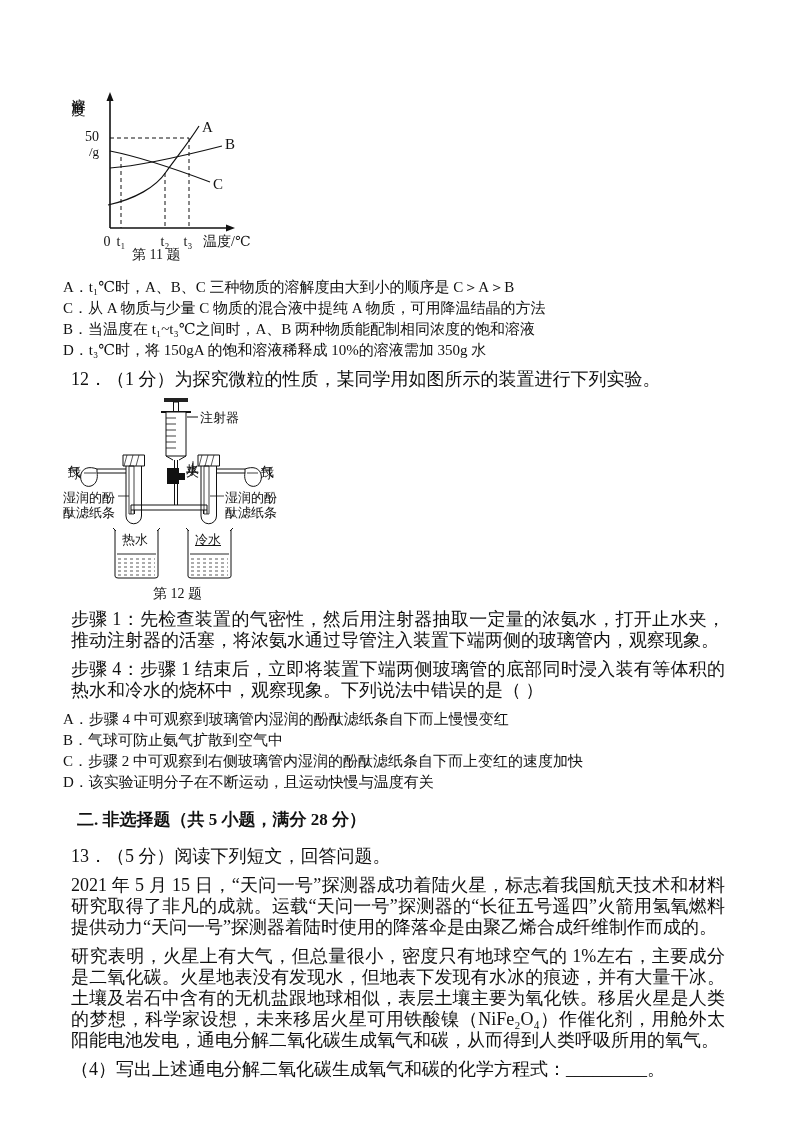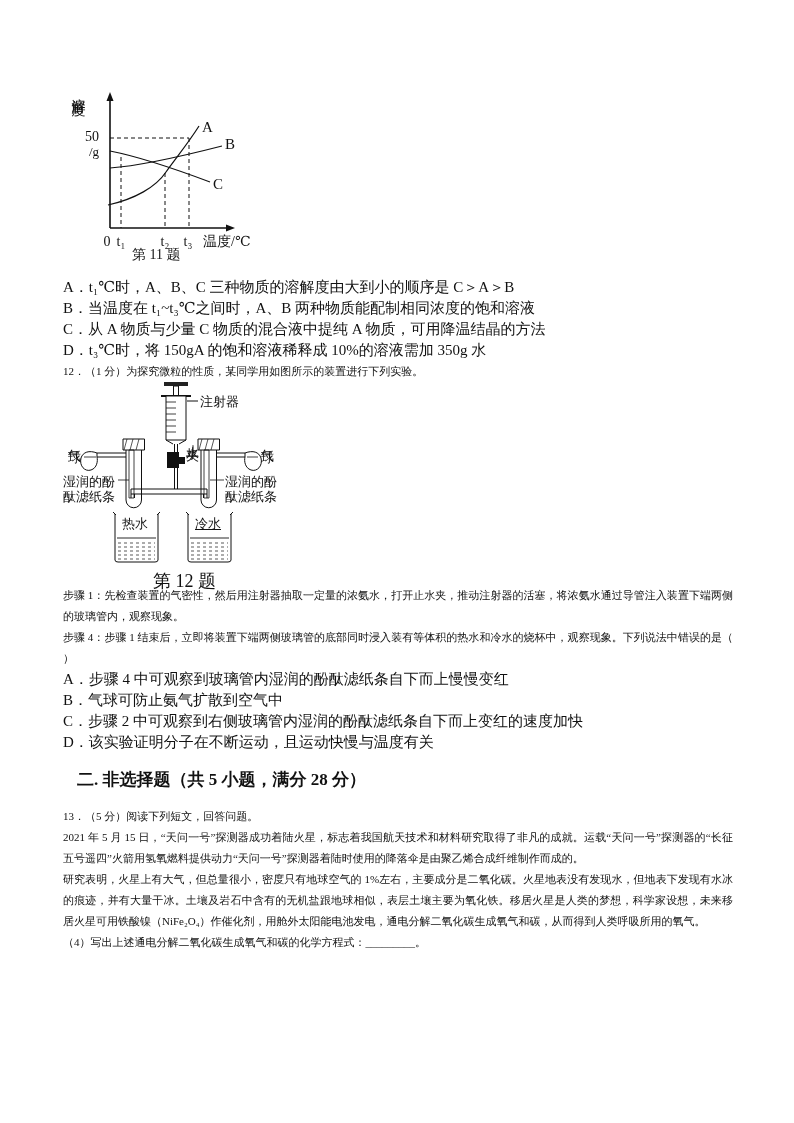--- a/index.html
+++ b/index.html
@@ -1,37 +1,37 @@
 <!DOCTYPE html>
 <html><head>
 <meta charset="utf-8">
 <style>
   html,body{margin:0;padding:0;background:#fff;}
   body{width:794px;height:1123px;position:relative;overflow:hidden;
        font-family:"Liberation Serif","DejaVu Serif",serif;color:#111;}
   .doc{position:absolute;left:63px;top:0;width:670px;}
   .spacer-top{height:85px;}
-  p.line{margin:0;font-size:11px;line-height:21px;word-break:break-all;text-align:justify;}
+  p.line{margin:8px;font-size:18px;line-height:21px;word-break:break-all;text-align:justify;}
   .opts p{margin:0;font-size:15px;line-height:21px;}
   .sect-head{margin:14px;font-size:17px;line-height:25px;font-weight:bold;}
   
   .fig1{position:relative;height:178px;}
   .fig1 svg{position:absolute;left:0;top:0;}
   .fig1 .ylab{position:absolute;left:6px;top:2px;writing-mode:vertical-rl;text-orientation:upright;
               font-size:14px;letter-spacing:2px;}
   .fig1 .ymark{position:absolute;left:22px;top:44px;font-size:14px;}
   .fig1 .yunit{position:absolute;left:26px;top:59px;font-size:13px;}
   .fig1 .cap{position:absolute;left:69px;top:161px;font-size:14px;}
   
   .fig2{position:relative;height:203px;}
   .fig2 svg{position:absolute;left:0;top:0;}
   .lbl{position:absolute;font-size:13px;line-height:15px;}
   .vtext{writing-mode:vertical-rl;text-orientation:upright;letter-spacing:2px;}
   .paper{width:55px;word-break:break-all;text-align:left;}
-  .fig2 .cap{position:absolute;left:90px;top:187px;font-size:18px;}
+  .fig2 .cap{position:absolute;left:90px;top:187px;font-size:14px;}
   svg text{font-family:"Liberation Serif","DejaVu Serif",serif;fill:#111;}
   svg path,svg line,svg rect{vector-effect:non-scaling-stroke;}
 </style>
 </head>
 <body>
 
 <div class="doc">
   <div class="spacer-top"></div>
 
   <div class="fig1">
@@ -62,22 +62,22 @@
       <text x="140" y="161" font-size="14">温度/℃</text>
     </svg>
     <div class="ylab">溶解度</div>
     <div class="ymark">50</div>
     <div class="yunit">/g</div>
     <div class="cap">第 11 题</div>
   </div>
 
   <div class="opts" style="margin-top:14px">
     <p>A．t₁℃时，A、B、C 三种物质的溶解度由大到小的顺序是 C＞A＞B</p>
+    <p>C．从 A 物质与少量 C 物质的混合液中提纯 A 物质，可用降温结晶的方法</p>
     <p>B．当温度在 t₁~t₃℃之间时，A、B 两种物质能配制相同浓度的饱和溶液</p>
-    <p>C．从 A 物质与少量 C 物质的混合液中提纯 A 物质，可用降温结晶的方法</p>
     <p>D．t₃℃时，将 150gA 的饱和溶液稀释成 10%的溶液需加 350g 水</p>
   </div>
 
   <p class="line">12．（1 分）为探究微粒的性质，某同学用如图所示的装置进行下列实验。</p>
 
   <div class="fig2">
     <svg width="290" height="186" viewBox="0 0 290 186">
 
       <rect x="101" y="0" width="24" height="4" fill="#222"></rect>
       <rect x="110.5" y="4" width="5" height="10" fill="#fff" stroke="#111"></rect>

